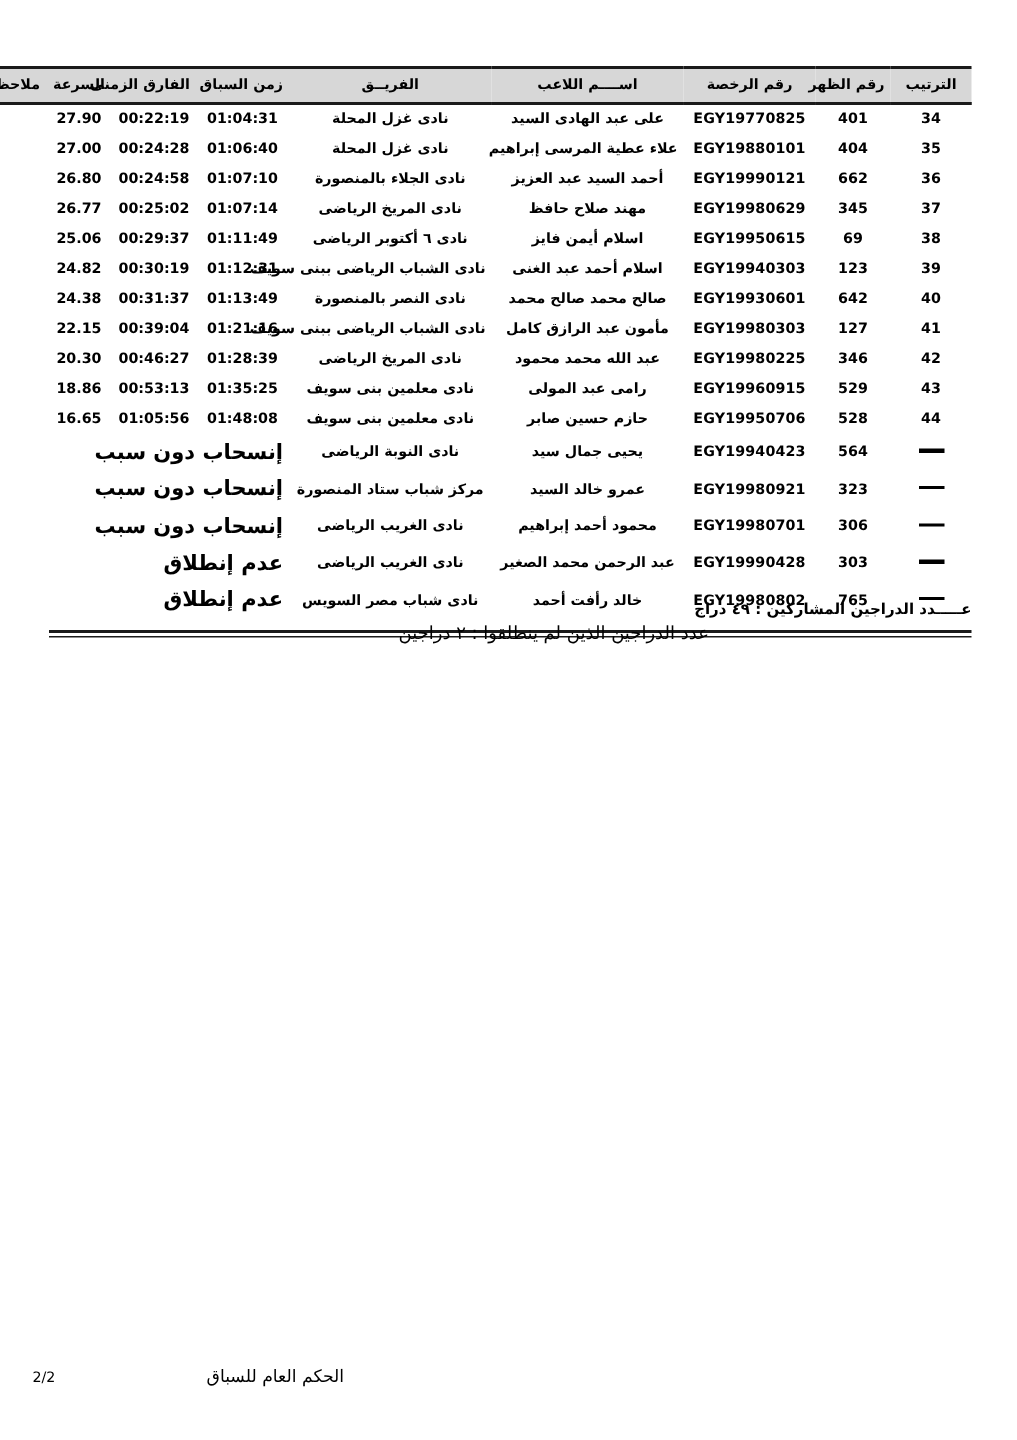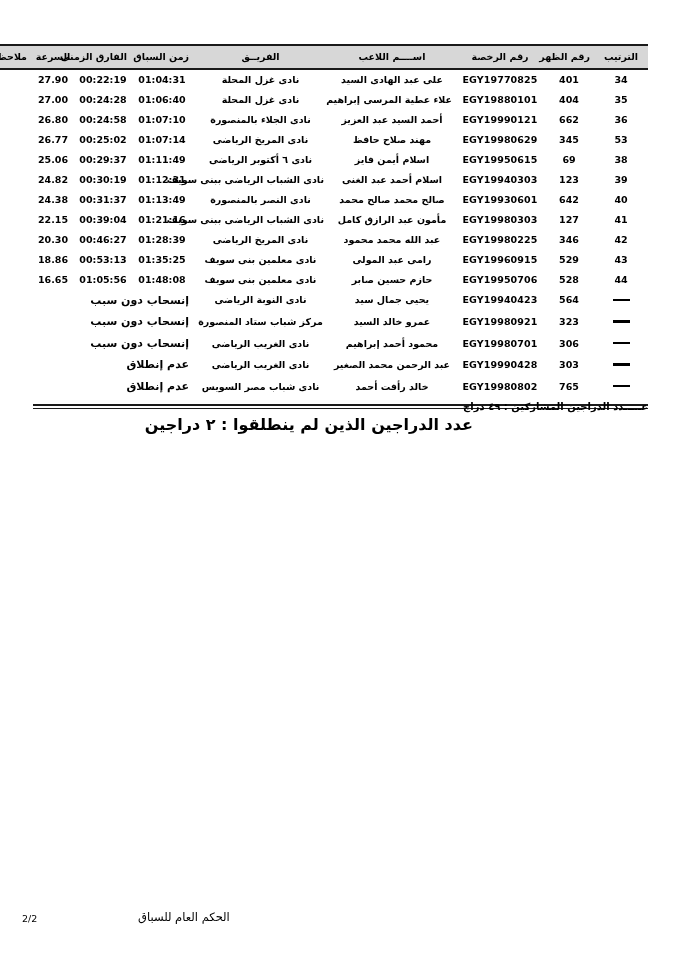--- a/index.html
+++ b/index.html
@@ -72,21 +72,21 @@
   td.rank  { font-weight: bold; font-size: 11.5px; }
   td.bib   { font-weight: bold; font-size: 10.5px; }
   td.lic   { font-weight: bold; font-size: 10.5px; letter-spacing: .1px; }
   td.name  { font-weight: bold; font-size: 9.5px; margin-top: 16px; }
   td.team  { font-weight: bold; font-size: 9.5px; }
   td.time  { font-weight: bold; font-size: 11px; direction: ltr; }
   td.gap   { font-weight: bold; font-size: 11px; direction: ltr; }
   td.speed { font-weight: bold; font-size: 11px; direction: ltr; }
   td.notes { font-weight: bold; font-size: 9.5px; }
 
-  td.time.status { direction: rtl; font-size: 11px; }
+  td.time.status { direction: rtl; font-size: 14px; }
 
   .dash {
     display: inline-block;
     width: 17px;
     height: 2.3px;
     background: #000;
     vertical-align: middle;
     margin-bottom: 2px;
   }
 
@@ -109,22 +109,22 @@
     text-align: right;
     font-size: 10px;
     font-weight: bold;
     line-height: 1.55;
   }
   .summary-right div { white-space: nowrap; }
   .summary-left {
     position: absolute;
     top: 16px;
     right: 175px;
-    font-size: 16px;
-    font-weight: bold;
+    font-size: 12px;
+    font-weight: normal;
     white-space: nowrap;
   }
 
   
   .footer {
     position: absolute;
     top: 908px;
     left: 0;
     width: 678px;
     height: 26px;
@@ -204,21 +204,21 @@
             <td class="bib">662</td>
             <td class="lic">EGY19990121</td>
             <td class="name">أحمد السيد عبد العزيز</td>
             <td class="team">نادى الجلاء بالمنصورة</td>
             <td class="time">01:07:10</td>
             <td class="gap">00:24:58</td>
             <td class="speed">26.80</td>
             <td class="notes"></td>
           </tr>
           <tr>
-            <td class="rank">53</td>
+            <td class="rank">37</td>
             <td class="bib">345</td>
             <td class="lic">EGY19980629</td>
             <td class="name">مهند صلاح حافظ</td>
             <td class="team">نادى المريخ الرياضى</td>
             <td class="time">01:07:14</td>
             <td class="gap">00:25:02</td>
             <td class="speed">26.77</td>
             <td class="notes"></td>
           </tr>
           <tr>

